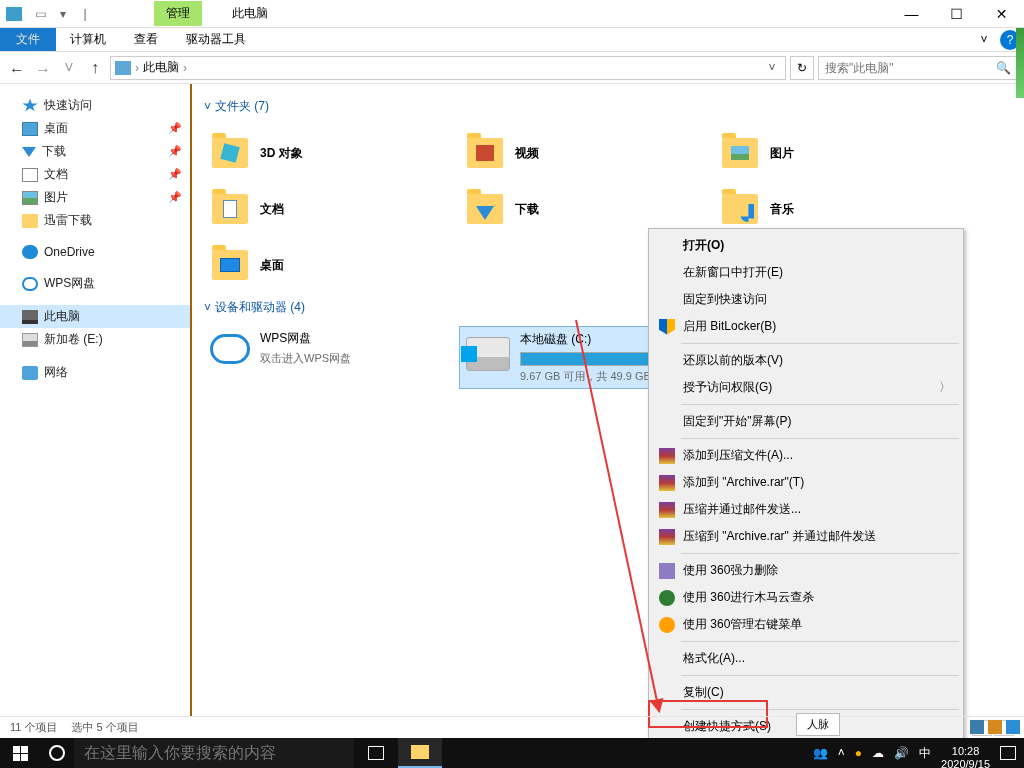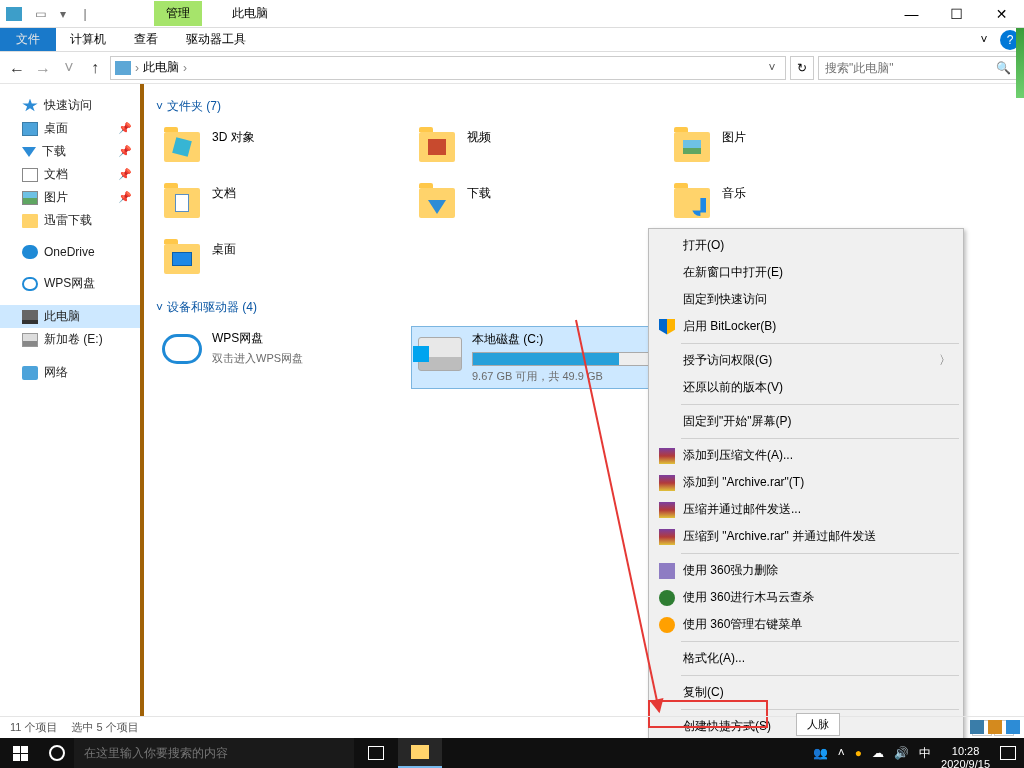--- a/index.html
+++ b/index.html
@@ -33,21 +33,21 @@
 .addr-drop { width:18px; text-align:center; color:#555; }
 .nav-refresh { width:24px; height:24px; border:1px solid #ccc; display:flex; align-items:center; justify-content:center; }
 .search-box { width:200px; height:24px; border:1px solid #ccc; display:flex; align-items:center; padding:0 6px; color:#888; }
 .search-box input { border:none; outline:none; flex:1; font-size:12px; }
 .search-ico { color:#888; }
 
 
 .body { display:flex; height:calc(100% - 28px - 24px - 32px - 22px - 30px); }
 
 
-.navpane { width:144px; border-right:4px solid #a16207; padding:10px 0; overflow:hidden; }
+.navpane { width:192px; border-right:2px solid #a16207; padding:10px 0; overflow:hidden; }
 .np-item { display:flex; align-items:center; gap:6px; padding:3px 0 3px 22px; font-size:12px; color:#222; position:relative; }
 .np-item.sel { background:#cde8ff; }
 .np-ico { width:16px; height:14px; display:inline-block; }
 .np-pin { position:absolute; right:8px; color:#888; font-size:11px; }
 .np-group { margin-bottom:10px; }
 .ico-star{background:#2d8cd6;clip-path:polygon(50% 0,61% 35%,98% 35%,68% 57%,79% 91%,50% 70%,21% 91%,32% 57%,2% 35%,39% 35%);}
 .ico-monitor{background:linear-gradient(#4da3da,#4da3da);border:1px solid #3a7da9;}
 .ico-down{width:0;height:0;border-left:7px solid transparent;border-right:7px solid transparent;border-top:10px solid #2d8cd6;}
 .ico-doc{background:#fff;border:1px solid #888;}
 .ico-pic{background:linear-gradient(#6ec1e4 50%,#5fa662 50%);border:1px solid #888;}
@@ -56,21 +56,21 @@
 .ico-cloud2{border:2px solid #1f8ad6;border-radius:8px;background:#fff;}
 .ico-pc{background:linear-gradient(#666 70%,#333 70%);}
 .ico-drive{background:linear-gradient(#ddd 60%,#888 60%);border:1px solid #999;}
 .ico-net{background:#4da3da;border-radius:2px;}
 
 
 .main { flex:1; padding:8px 12px; overflow:auto; }
 .group-hdr { color:#0b57a4; font-size:12px; margin:6px 0 10px; display:flex; align-items:center; gap:4px; }
 .group-hdr::before{content:"˅"; color:#0b57a4; font-size:12px;}
 .tiles { display:flex; flex-wrap:wrap; gap:0; }
-.tile { width:255px; height:56px; display:flex; align-items:flex-start; gap:10px; padding:4px 6px; }
+.tile { width:255px; height:56px; display:flex; align-items:center; gap:10px; padding:4px 6px;font-weight:bold; }
 .tile-ico { width:40px; height:36px; display:flex; align-items:center; justify-content:center; }
 .fld-big { width:36px; height:30px; background:#ffd36b; border-radius:2px; position:relative; }
 .fld-big::before{content:"";position:absolute;top:-5px;left:0;width:14px;height:5px;background:#ffc84a;border-radius:2px 2px 0 0;}
 .ov-cube{position:absolute;inset:0;margin:auto;width:16px;height:16px;background:#36b5d4;transform:rotate(15deg);}
 .ov-film{position:absolute;inset:0;margin:auto;width:18px;height:16px;background:#c84a2e;}
 .ov-pic{position:absolute;inset:0;margin:auto;width:18px;height:14px;background:linear-gradient(#6ec1e4 55%,#5fa662 55%);}
 .ov-doc{position:absolute;inset:0;margin:auto;width:14px;height:18px;background:#fff;border:1px solid #5a8fc2;}
 .ov-down{position:absolute;inset:0;margin:auto;width:0;height:0;border-left:9px solid transparent;border-right:9px solid transparent;border-top:14px solid #2d8cd6;top:8px;}
 .ov-music{position:absolute;right:4px;bottom:2px;width:14px;height:18px;background:#1e88e5;clip-path:polygon(60% 0,100% 0,100% 80%,60% 80%,60% 100%,0 100%,0 70%,60% 70%);border-radius:0 0 0 8px;}
 .ov-mon{position:absolute;inset:0;margin:auto;width:20px;height:14px;background:#1e88e5;border:1px solid #0e5fa8;}
@@ -84,21 +84,21 @@
 .drive-body{flex:1;}
 .drive-name{font-size:12px;margin-bottom:4px;}
 .drive-bar{height:14px;border:1px solid #aaa;background:#eee;position:relative;margin-bottom:3px;width:185px;}
 .drive-fill{position:absolute;left:0;top:0;bottom:0;background:#26a0da;}
 .drive-fill.red{background:#d23a2e;}
 .drive-stat{font-size:11px;color:#6b6b6b;}
 
 
 .ctx { position:absolute; left:648px; top:228px; width:316px; background:#f0f0f0; border:1px solid #bcbcbc; box-shadow:2px 2px 4px rgba(0,0,0,.25); padding:3px 2px; font-size:12px; }
 .ctx-item { display:flex; align-items:center; padding:5px 10px 5px 32px; position:relative; }
-.ctx-item.bold{font-weight:400;}
+.ctx-item.bold{font-weight:700;}
 .ctx-ico{position:absolute;left:8px;width:16px;height:16px;}
 .ctx-arrow{margin-left:auto;color:#555;}
 .ctx-sep{height:1px;background:#d0d0d0;margin:3px 2px 3px 30px;}
 .shield{background:linear-gradient(90deg,#0066cc 50%,#ffb400 50%);clip-path:polygon(0 0,100% 0,100% 70%,50% 100%,0 70%);}
 .rar{background:linear-gradient(#7b3fa0,#b33a3a,#e0c23a);}
 .s360{background:#ffa000;border-radius:50%;}
 .s360g{background:#2e7d32;border-radius:50%;}
 .pin{background:#8e7cc3;}
 .ctx-highlight{position:absolute;left:648px;top:700px;width:120px;height:28px;border:2px solid #e53935;}
 
@@ -111,21 +111,21 @@
 .status-right{margin-left:auto;display:flex;gap:2px;}
 .view-btn{width:20px;height:16px;border:1px solid #ccc;}
 
 
 .taskbar{position:absolute;bottom:0;left:0;right:0;height:30px;background:#101010;display:flex;align-items:center;color:#fff;}
 .tb-start{width:40px;height:30px;display:flex;align-items:center;justify-content:center;}
 .win-logo{width:15px;height:15px;display:grid;grid-template:1fr 1fr/1fr 1fr;gap:1px;}
 .win-logo span{background:#fff;}
 .cortana{width:34px;display:flex;align-items:center;justify-content:center;}
 .cortana-ring{width:16px;height:16px;border:2px solid #fff;border-radius:50%;}
-.tb-search{flex:0 0 280px;height:30px;background:#1a1a1a;display:flex;align-items:center;padding:0 10px;color:#ccc;font-size:12px;border:none;}
+.tb-search{flex:0 0 280px;height:30px;background:#1a1a1a;display:flex;align-items:center;padding:0 10px;color:#ccc;font-size:16px;border:none;}
 .tb-app{width:44px;height:30px;display:flex;align-items:center;justify-content:center;}
 .tb-app.active{border-bottom:2px solid #76b9ed;background:#272727;}
 .exp-ico{width:18px;height:14px;background:#ffd36b;}
 .tv-ico{width:16px;height:14px;border:1px solid #fff;}
 .tray{margin-left:auto;display:flex;align-items:center;gap:10px;padding:0 8px;font-size:11px;}
 .tray-ico{color:#fff;font-size:12px;}
 .clock{text-align:center;line-height:1.1;margin-top:9px;}
 .notif{width:16px;height:14px;border:1px solid #fff;}
 .people-tip{position:absolute;right:184px;bottom:32px;background:#fff;border:1px solid #bbb;padding:3px 10px;font-size:11px;}
 .tool-icons{position:absolute;right:4px;bottom:34px;display:flex;gap:4px;}
@@ -342,25 +342,25 @@
 
 <div class="ctx">
   <div class="ctx-item bold">打开(O)</div>
   <div class="ctx-item">在新窗口中打开(E)</div>
   <div class="ctx-item">固定到快速访问</div>
   <div class="ctx-item">
       <span class="ctx-ico shield"></span>
       <span>启用 BitLocker(B)</span>
     </div>
   <div class="ctx-sep"></div>
+  <div class="ctx-item">还原以前的版本(V)</div>
   <div class="ctx-item">
       <span>授予访问权限(G)</span>
       <span class="ctx-arrow">〉</span>
     </div>
-  <div class="ctx-item">还原以前的版本(V)</div>
   <div class="ctx-sep"></div>
   <div class="ctx-item">固定到"开始"屏幕(P)</div>
   <div class="ctx-sep"></div>
   <div class="ctx-item">
       <span class="ctx-ico rar"></span>
       <span>添加到压缩文件(A)...</span>
     </div>
   <div class="ctx-item">
       <span class="ctx-ico rar"></span>
       <span>添加到 "Archive.rar"(T)</span>

